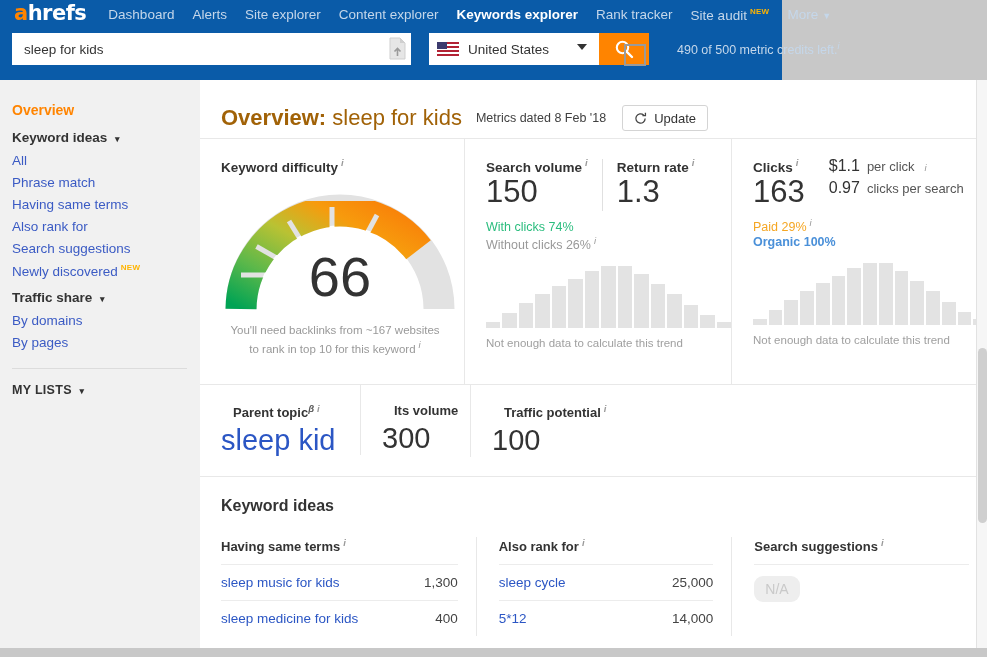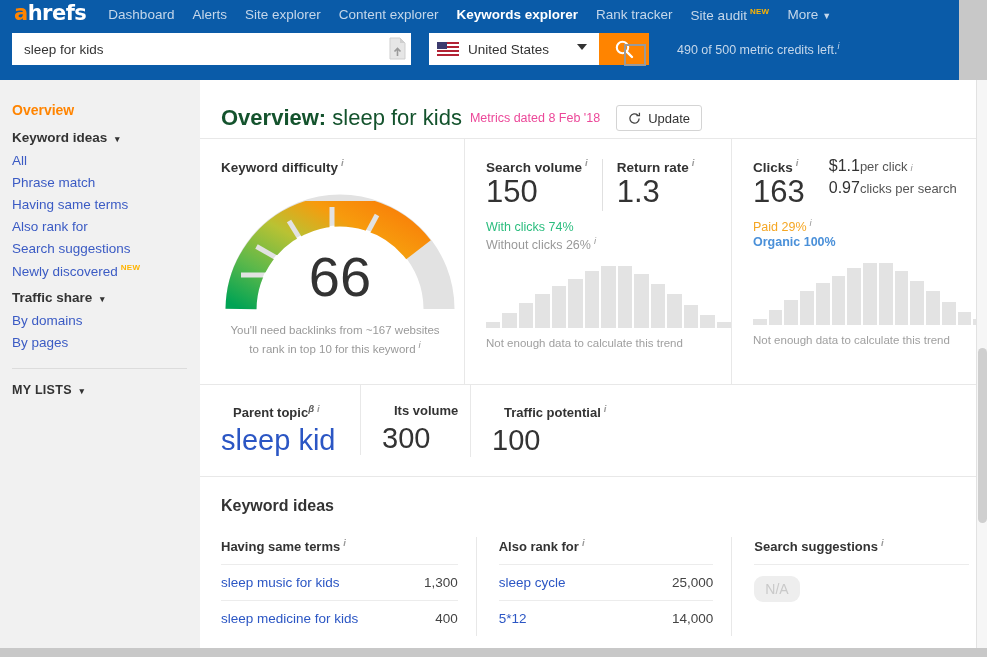--- a/index.html
+++ b/index.html
@@ -8,21 +8,21 @@
     width: 987px; height: 657px;
     font-family: "Liberation Sans", sans-serif;
     background: #c8c8c8;
     overflow: hidden;
     color: #333;
     -webkit-font-smoothing: antialiased;
   }
   .app { position: relative; width: 987px; height: 657px; overflow: hidden; }
 
   
-  .topbar { background:#0a5ba8; height:80px; width:959px; position:relative; }
+  .topbar { background:#0a5ba8; height:80px; width:782px; position:relative; }
   .navrow { height:29px; display:flex; align-items:center; padding-left:14px; }
   .logo { font-size:21px; font-weight:bold; letter-spacing:-0.5px; line-height:1;
           font-family:"DejaVu Sans", sans-serif; margin-right:22px; position:relative; top:-1px;}
   .logo .a { color:#ff8400; }
   .logo .rest { color:#ffffff; }
   .navlink { color:#c5d7ea; font-size:13.5px; margin-right:18px; white-space:nowrap; cursor:pointer; position:relative;}
   .navlink.active { color:#ffffff; font-weight:bold; }
   .newbadge { color:#ffb400; font-size:8px; font-weight:bold; vertical-align:super; margin-left:3px; letter-spacing:0.3px;}
   .caret { font-size:9px; margin-left:4px; }
 
@@ -56,24 +56,24 @@
   .side-head.overview { color:#ff8400; font-size:14px; margin-bottom:12px;}
   .side-link { display:block; font-size:13.5px; color:#3b5bc4; margin-bottom:7px; cursor:pointer; position:relative;}
   .side-group { margin-bottom:11px; }
   .side-sep { border-top:1px solid #dcdcdc; width:175px; margin:18px 0 14px 0; }
   .mylists { font-size:12.5px; font-weight:bold; color:#333; letter-spacing:0.3px;}
 
   .main { width:787px; background:#fff; height:568px; position:relative; overflow:hidden;}
 
   
   .pagehead { display:flex; align-items:center; padding:18px 0 0 21px; height:58px;}
-  .pagetitle { font-size:22px; color:#14532d; }
+  .pagetitle { font-size:22px; color:#a16207; }
   .pagetitle b { font-weight:bold; }
   .pagetitle span.kw { font-weight:normal; }
-  .metrics-date { font-size:12.5px; color:#ec4899; margin-left:8px; }
+  .metrics-date { font-size:12.5px; color:#404040; margin-left:14px; }
   .updatebtn { margin-left:16px; height:26px; padding:0 11px; border:1px solid #d4d4d4; border-radius:3px;
                background:#fff; font-size:13px; color:#333; display:flex;align-items:center;gap:7px;cursor:pointer;}
 
   
   .cards { display:flex; border-top:1px solid #e8e8e8; }
   .card { padding:18px 0 0 21px; position:relative; }
   .card-kd { width:310px; border-right:1px solid #e8e8e8; height:245px;}
   .card-sv { width:267px; border-right:1px solid #e8e8e8; height:245px;}
   .card-cl { width:255px; height:245px;}
   .card-h { font-size:13.5px; font-weight:bold; color:#333; }
@@ -85,21 +85,21 @@
 
   .metric-flex { display:flex; }
   .metric-col { }
   .divider-v { width:1px; background:#e0e0e0; margin:2px 14px 0 14px; height:52px;}
   .big-num { font-size:31px; color:#333; line-height:1.05; margin-top:1px; font-weight:normal;}
   .sub-green { color:#2bbd7e; font-size:12.5px; margin-top:9px;}
   .sub-grey { color:#999; font-size:12.5px; margin-top:1px;}
   .sub-orange { color:#f5a623; font-size:12.5px; margin-top:9px;}
   .sub-blue { color:#4a90d9; font-size:12.5px; margin-top:1px;font-weight:bold;}
   .side-metric { font-size:13px; color:#555; }
-  .side-metric-row { display:flex; align-items:baseline; white-space:nowrap;}
+  .side-metric-row { display:flex; align-items:baseline; gap:7px; white-space:nowrap;}
 
   .histogram { display:flex; align-items:flex-end; gap:2px; height:62px; margin-top:14px; }
   .histogram .bar { width:15px; background:#e3e3e3; }
   .trend-note { font-size:11.5px; color:#a0a0a0; margin-top:9px;}
 
   
   .ptrow { display:flex; border-top:1px solid #e8e8e8; height:92px; align-items:flex-start; }
   .ptcell { padding:18px 0 0 21px; position:relative;}
   .ptcell.c1 { width:160px; }
   .ptcell.c2 { width:110px; border-left:1px solid #e8e8e8; }

